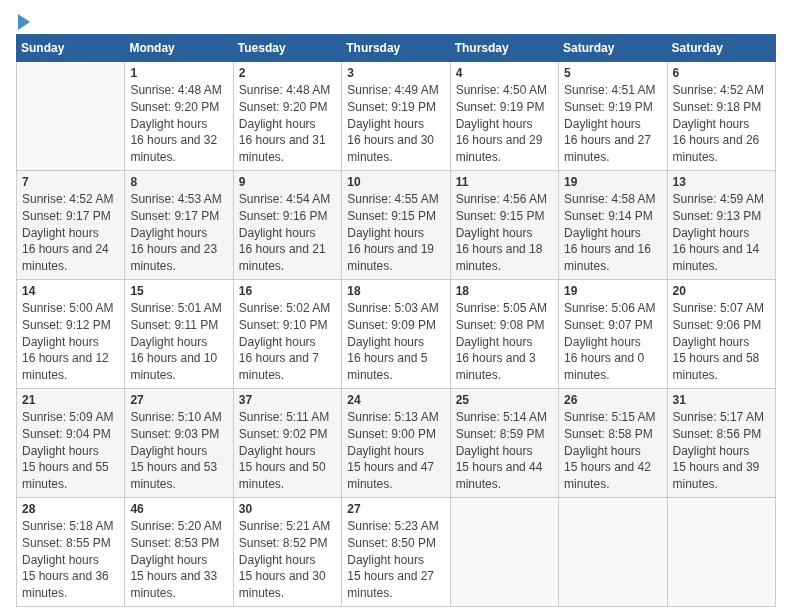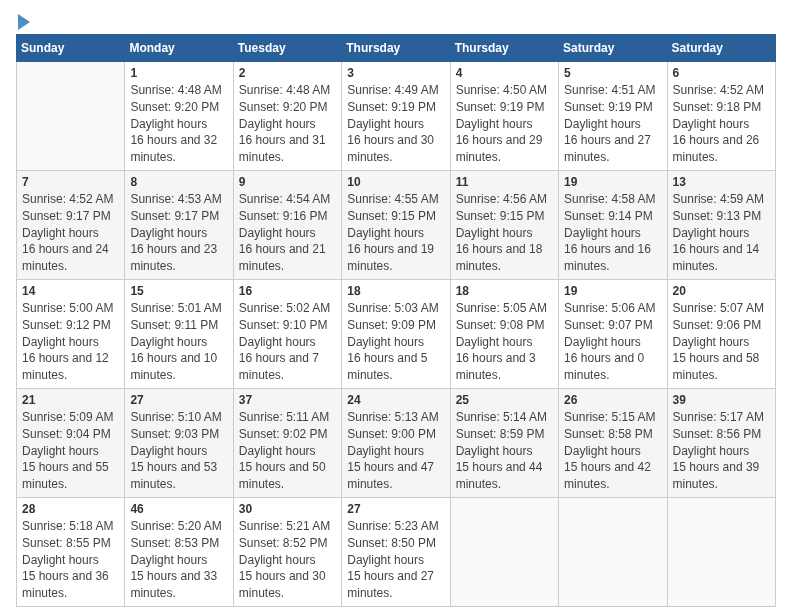--- a/index.html
+++ b/index.html
@@ -370,21 +370,21 @@
         <td>
         <span class="day-num">26</span>
         <div class="day-info">
           Sunrise: 5:15 AM<br>
           Sunset: 8:58 PM<br>
           Daylight hours<br>
           15 hours and 42 minutes.
         </div>
       </td>
         <td>
-        <span class="day-num">39</span>
+        <span class="day-num">31</span>
         <div class="day-info">
           Sunrise: 5:17 AM<br>
           Sunset: 8:56 PM<br>
           Daylight hours<br>
           15 hours and 39 minutes.
         </div>
       </td>
       </tr>
       <tr>
         <td>

